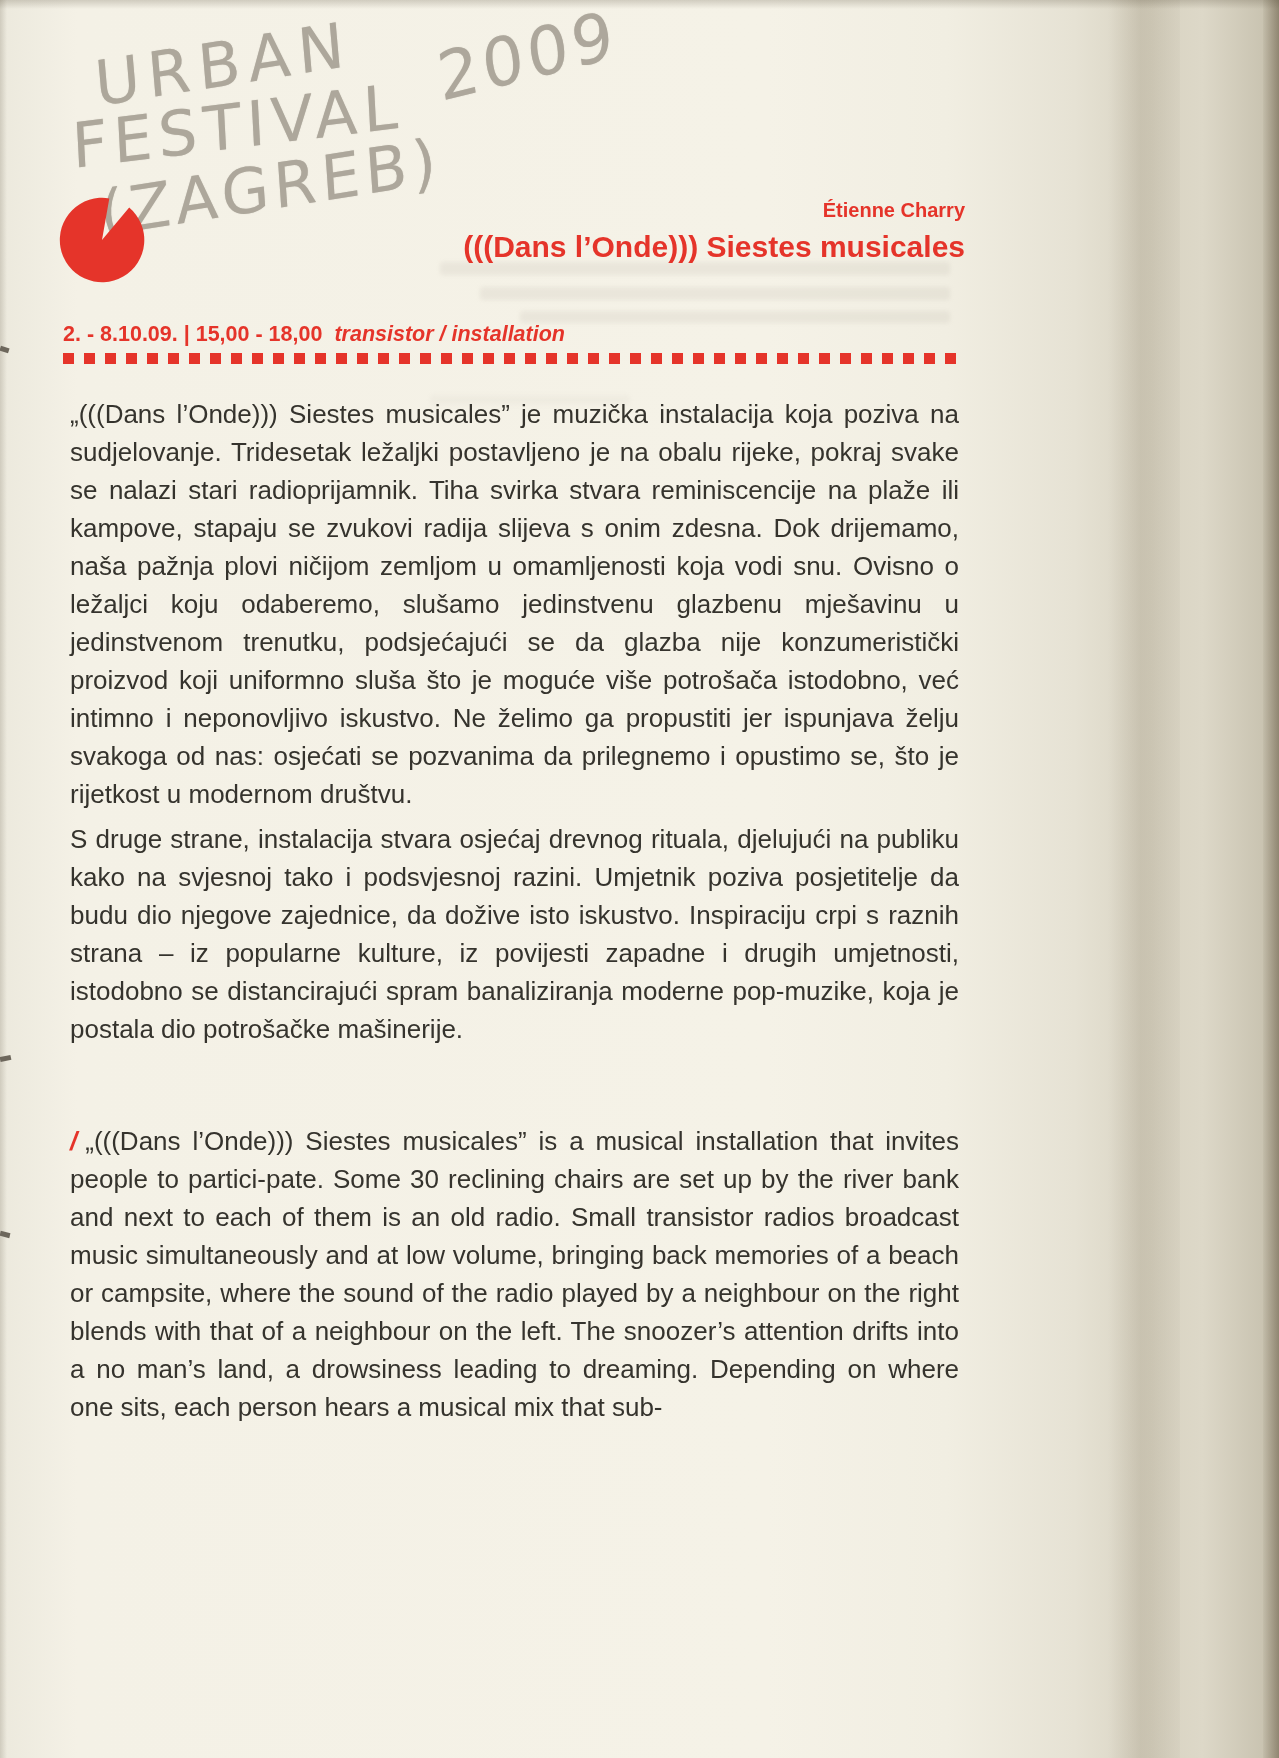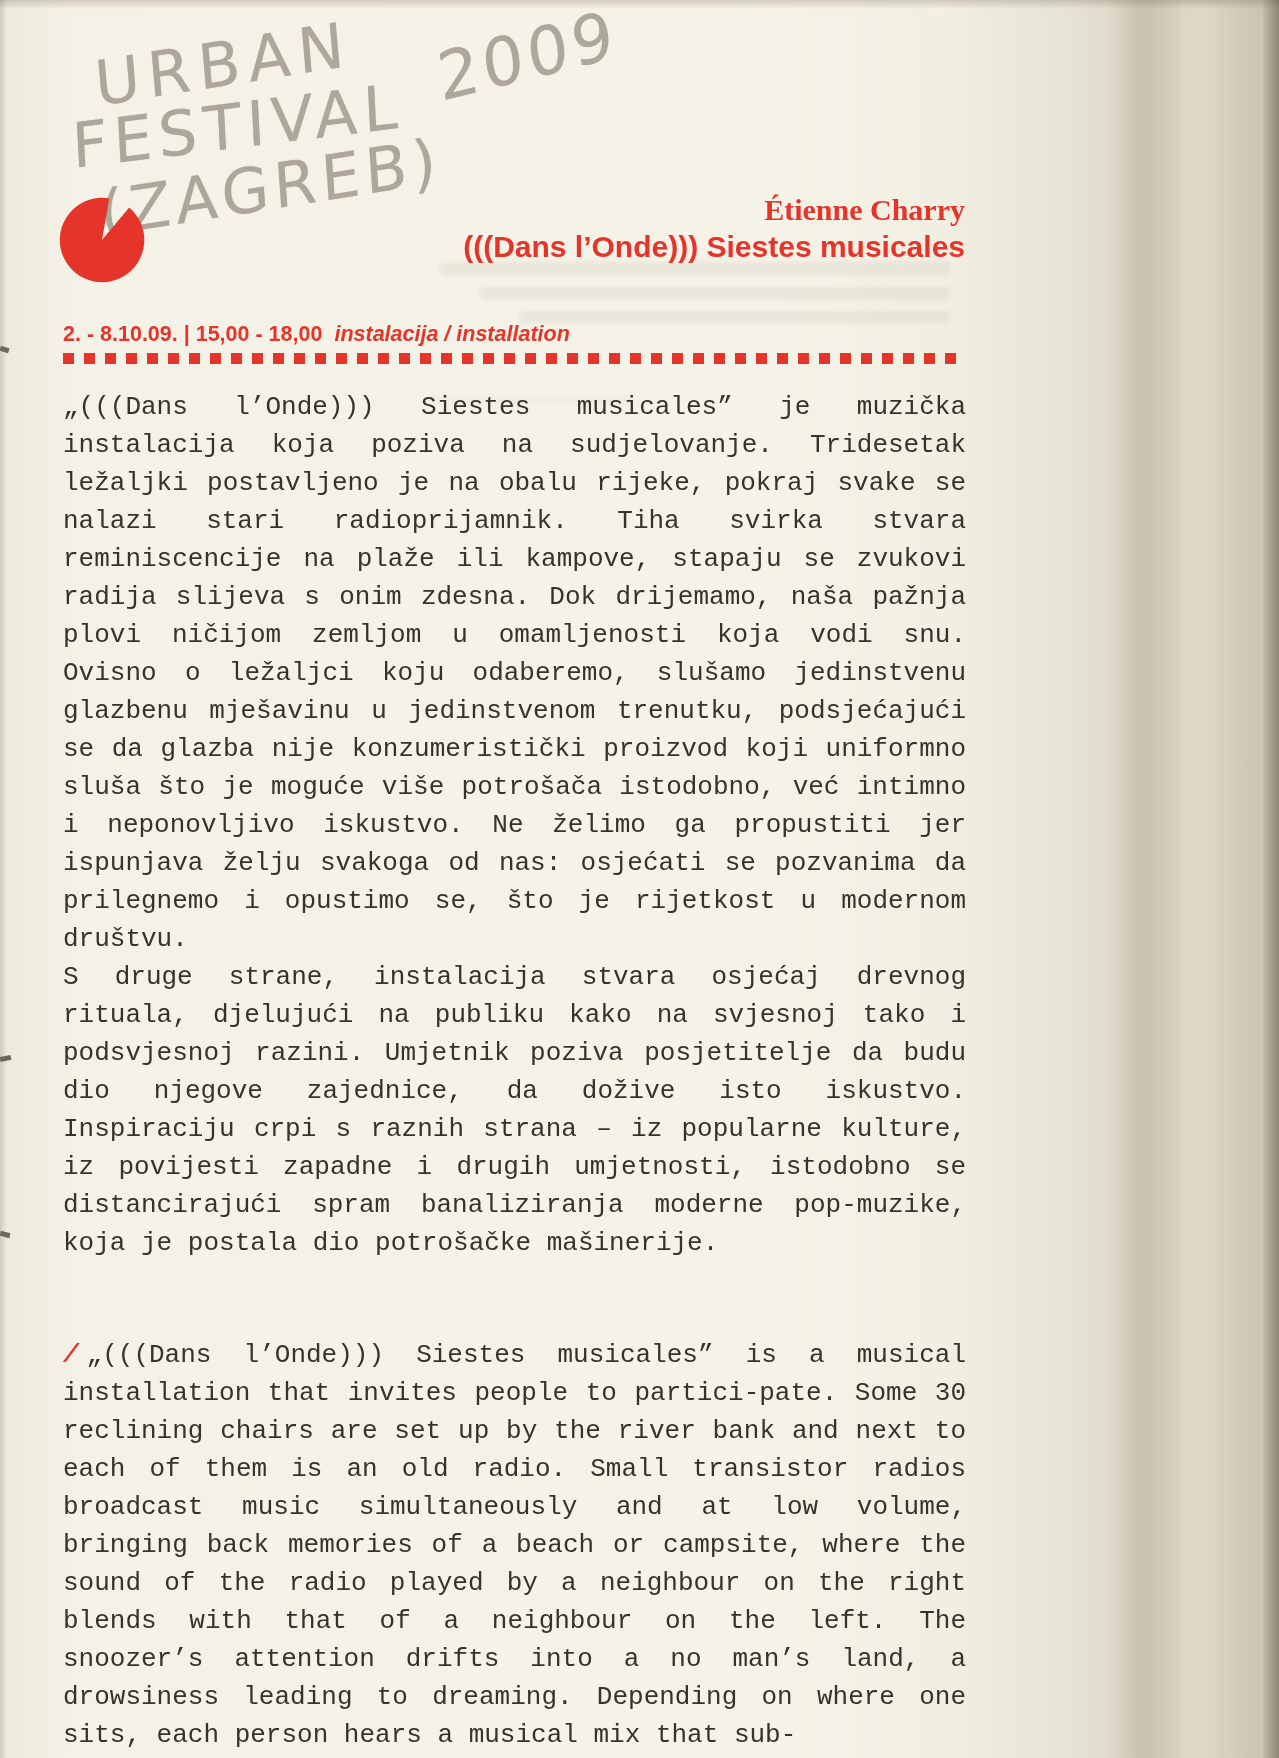--- a/index.html
+++ b/index.html
@@ -31,35 +31,35 @@
   .hw-urban{left:95px;top:48px;font-size:62px;letter-spacing:8px;transform:rotate(-9deg) skewX(-4deg);}
   .hw-year{left:438px;top:40px;font-size:66px;letter-spacing:4px;transform:rotate(-14deg) skewX(-6deg);}
   .hw-festival{left:72px;top:110px;font-size:62px;letter-spacing:6px;transform:rotate(-7deg) skewX(-4deg);}
   .hw-zagreb{left:100px;top:178px;font-size:62px;letter-spacing:5px;transform:rotate(-9deg) skewX(-5deg);}
 
   
   .logo{position:absolute;left:58px;top:196px;width:88px;height:88px;}
 
   
   .header{position:absolute;top:192px;right:314px;text-align:right;color:#e5342a;}
-  .artist{font-size:30px;font-weight:700;line-height:36px;font-family:Liberation Serif, serif;}
+  .artist{font-size:20px;font-weight:700;line-height:36px;}
   .worktitle{font-size:30px;font-weight:700;line-height:38px;}
 
   
   .meta{position:absolute;left:63px;top:322px;font-size:21.5px;font-weight:700;color:#e5342a;white-space:nowrap;}
   .meta .cat{font-style:italic;margin-left:6px;}
 
   
   .dots{position:absolute;left:63px;top:353px;width:897px;height:11px;
     background:repeating-linear-gradient(to right,#e5342a 0 11px,transparent 11px 21px);}
 
   
   .copy{position:absolute;left:63px;top:388px;width:903px;color:#35332d;
         font-size:26px;line-height:38px;text-align:justify;}
-  .copy p{margin:0;font-family:Liberation Mono, monospace;}
+  .copy p{margin:7px;}
   .copy p.en{margin-top:74px;}
   .slash{color:#e5342a;font-style:italic;font-weight:700;margin-right:8px;}
 
   
   .ghost{position:absolute;background:rgba(168,162,146,.14);filter:blur(2px);border-radius:4px;}
   .ghost.g1{left:440px;top:262px;width:510px;height:13px;}
   .ghost.g2{left:480px;top:287px;width:470px;height:13px;}
   .ghost.g3{left:520px;top:311px;width:430px;height:12px;}
   .ghost.g4{left:430px;top:395px;width:200px;height:10px;opacity:.5;}
 
@@ -97,21 +97,21 @@
     </svg>
   </div>
 
   <div class="header">
     <div class="artist">Étienne Charry</div>
     <div class="worktitle">(((Dans l’Onde))) Siestes musicales</div>
   </div>
 
   <div class="meta">
     <span>2. - 8.10.09. | 15,00 - 18,00</span>
-    <span class="cat">instalacija / installation</span>
+    <span class="cat">transistor / installation</span>
   </div>
 
   <div class="dots"></div>
 
   <div class="copy">
     <p>„(((Dans l’Onde))) Siestes musicales” je muzička instalacija koja poziva na sudjelovanje. Tridesetak ležaljki postavljeno je na obalu rijeke, pokraj svake se nalazi stari radioprijamnik. Tiha svirka stvara reminiscencije na plaže ili kampove, stapaju se zvukovi radija slijeva s onim zdesna. Dok drijemamo, naša pažnja plovi ničijom zemljom u omamljenosti koja vodi snu. Ovisno o ležaljci koju odaberemo, slušamo jedinstvenu glazbenu mješavinu u jedinstvenom trenutku, podsjećajući se da glazba nije konzumeristički proizvod koji uniformno sluša što je moguće više potrošača istodobno, već intimno i neponovljivo iskustvo. Ne želimo ga propustiti jer ispunjava želju svakoga od nas: osjećati se pozvanima da prilegnemo i opustimo se, što je rijetkost u modernom društvu.</p>
     <p>S druge strane, instalacija stvara osjećaj drevnog rituala, djelujući na publiku kako na svjesnoj tako i podsvjesnoj razini. Umjetnik poziva posjetitelje da budu dio njegove zajednice, da dožive isto iskustvo. Inspiraciju crpi s raznih strana – iz popularne kulture, iz povijesti zapadne i drugih umjetnosti, istodobno se distancirajući spram banaliziranja moderne pop-muzike, koja je postala dio potrošačke mašinerije.</p>
     <p class="en"><span class="slash">/</span><span>„(((Dans l’Onde))) Siestes musicales” is a musical installation that invites people to partici-pate. Some 30 reclining chairs are set up by the river bank and next to each of them is an old radio. Small transistor radios broadcast music simultaneously and at low volume, bringing back memories of a beach or campsite, where the sound of the radio played by a neighbour on the right blends with that of a neighbour on the left. The snoozer’s attention drifts into a no man’s land, a drowsiness leading to dreaming. Depending on where one sits, each person hears a musical mix that sub-</span></p>
   </div>
 

